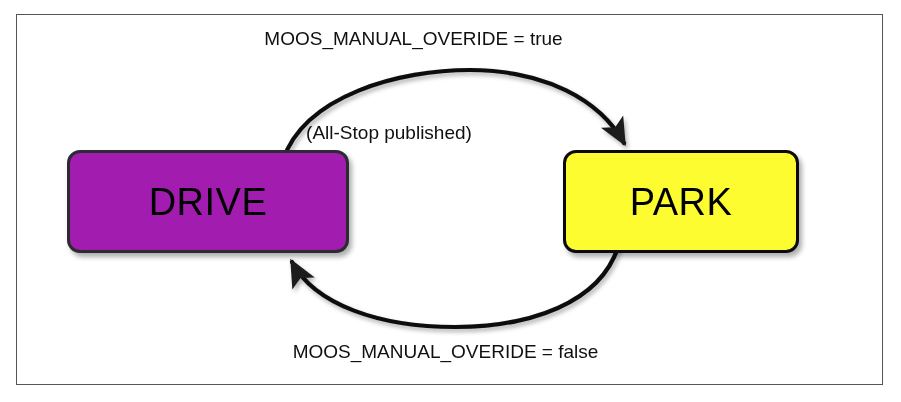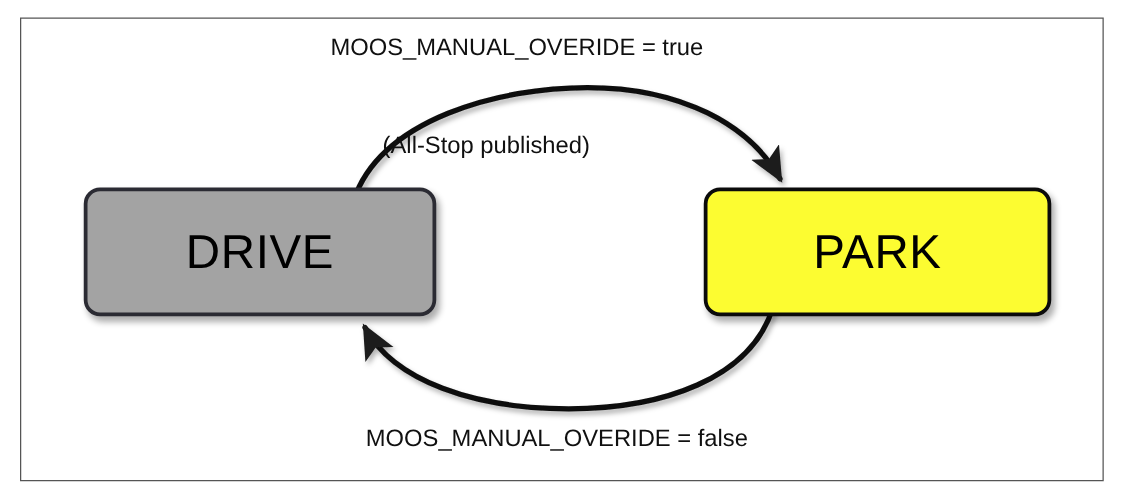--- a/index.html
+++ b/index.html
@@ -44,27 +44,27 @@
     display: flex;
     align-items: center;
     justify-content: center;
     box-shadow: 3px 4px 5px rgba(0,0,0,0.32);
   }
   #box-drive {
     left: 67px;
     top: 150px;
     width: 282px;
     height: 103px;
-    background: #a3a3a3;
+    background: #a21caf;
     border: 3px solid #2b2b33;
   }
   #box-park {
     left: 563px;
     top: 150px;
-    width: 278px;
+    width: 236px;
     height: 103px;
     background: #fcfc31;
     border: 3px solid #0b0b0b;
   }
   .state-label {
     color: #000000;
     font-size: 38px;
     font-weight: 400;
     letter-spacing: 0.5px;
     line-height: 1;
@@ -80,21 +80,21 @@
     font-family: "Liberation Sans", sans-serif;
     text-align: center;
   }
   #label-top {
     left: 0;
     top: 28px;
     width: 827px;
   }
   #label-mid {
     left: 0;
-    top: 106px;
+    top: 122px;
     width: 778px;
   }
   #label-bottom {
     left: 0;
     top: 341px;
     width: 891px;
   }
 </style>
 </head>
 <body>

